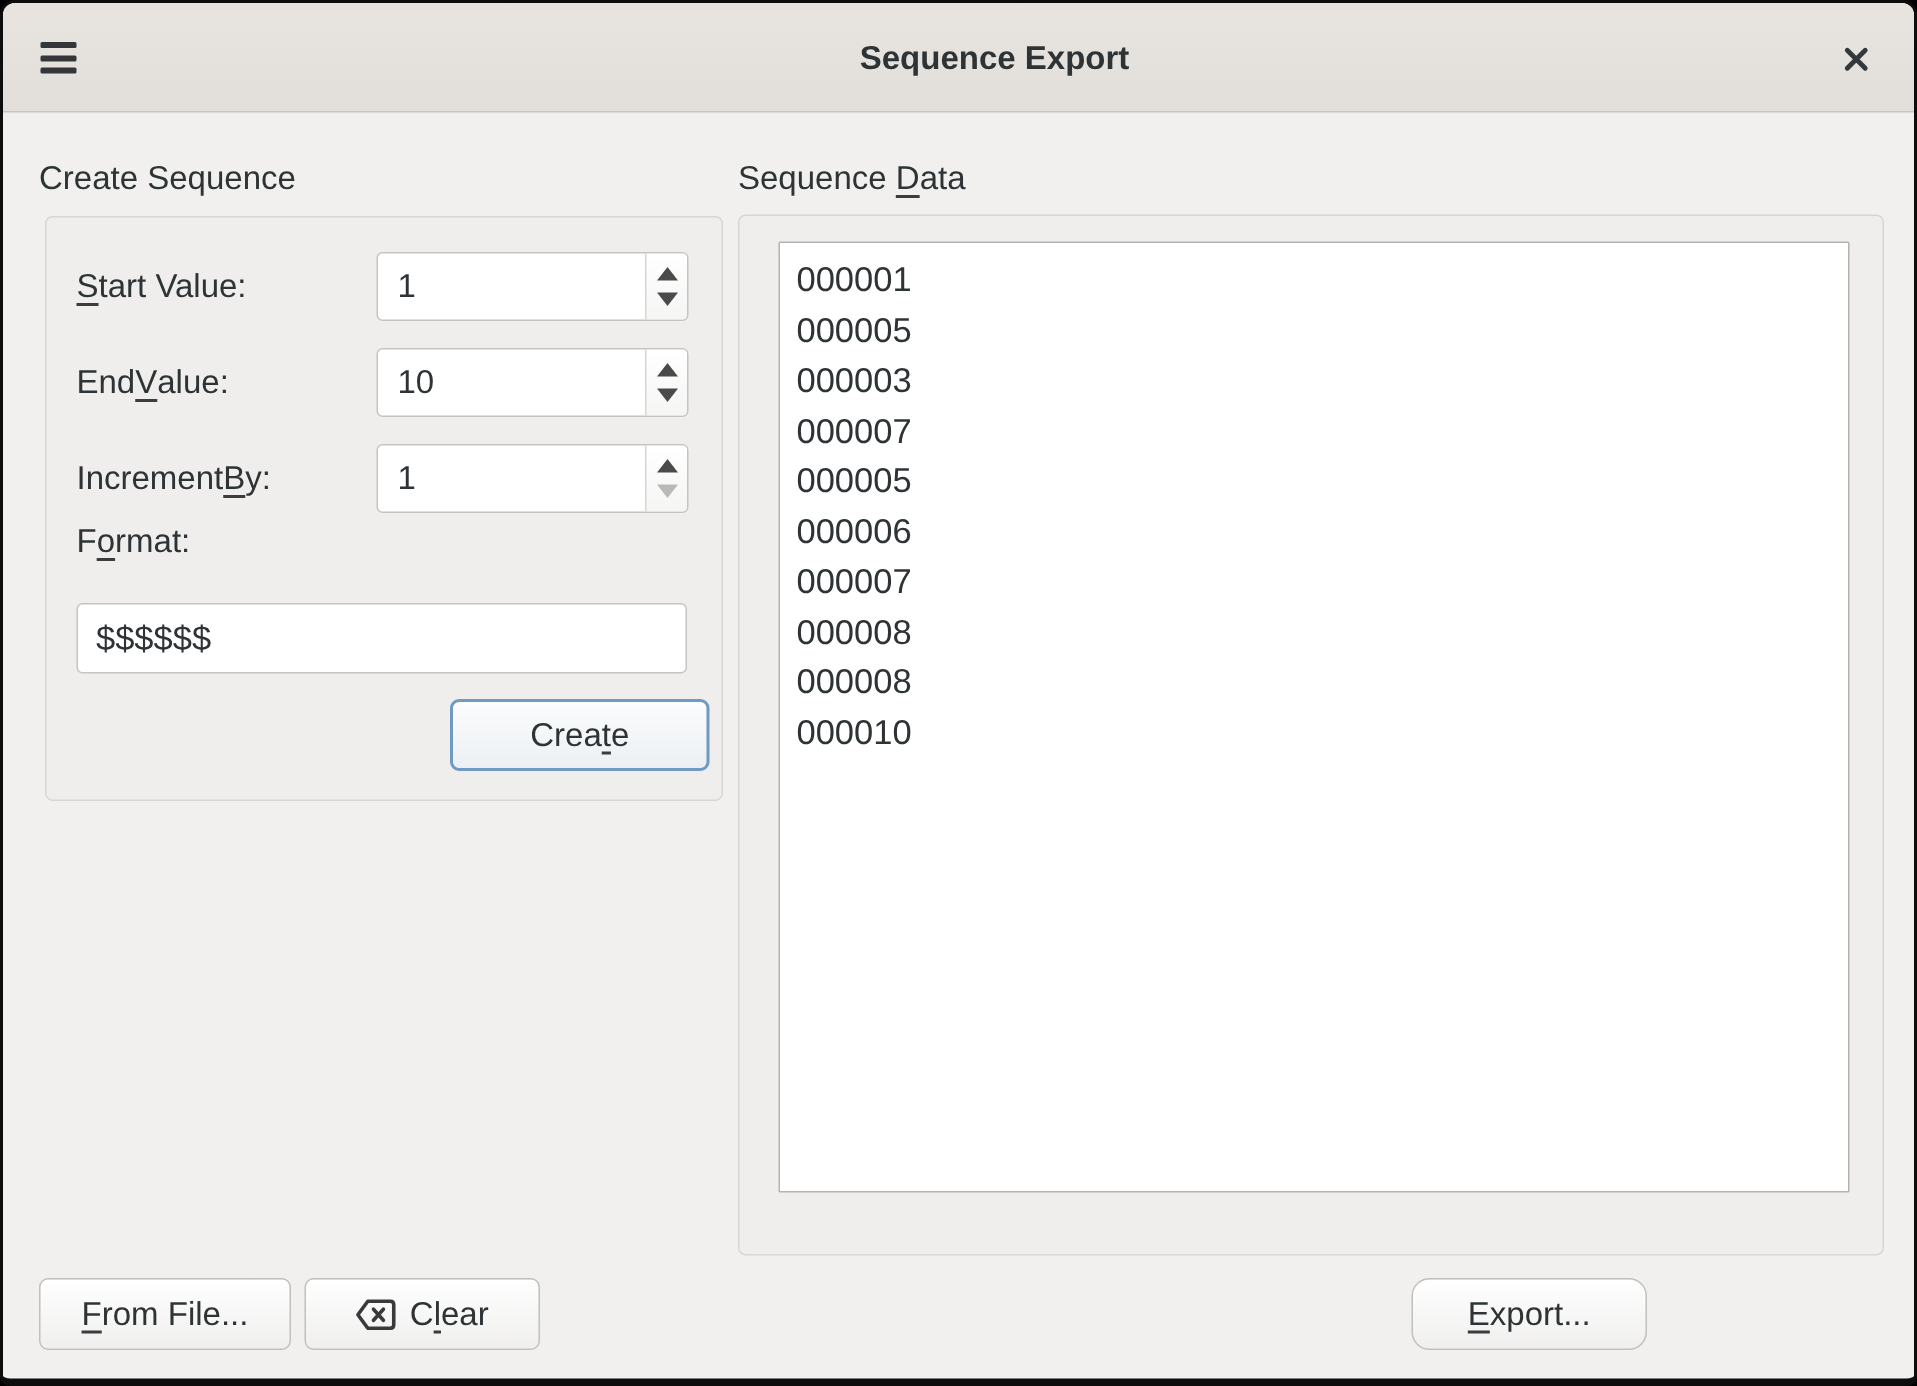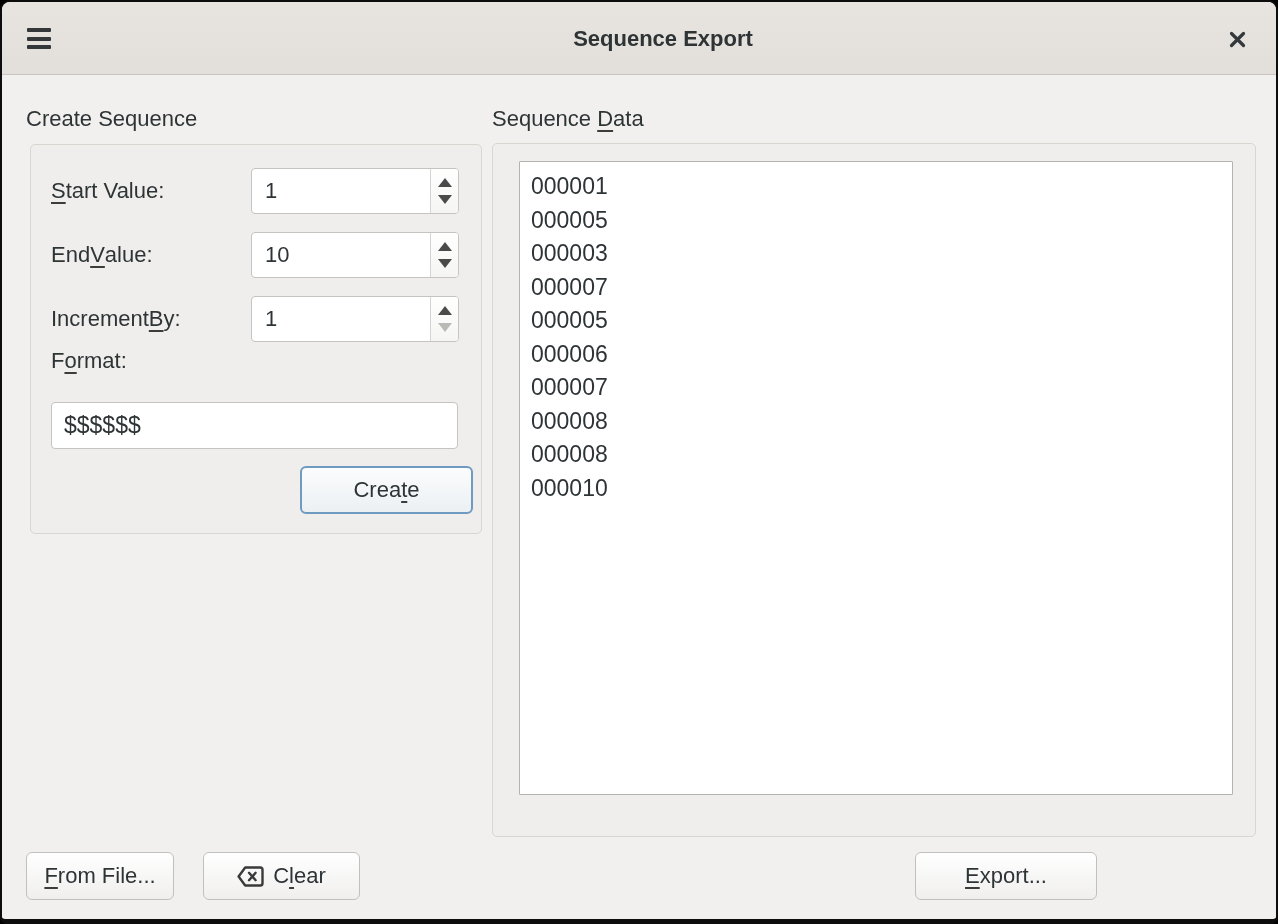--- a/index.html
+++ b/index.html
@@ -91,23 +91,23 @@
     background:linear-gradient(#fbfcfd,#ecf0f3);
   }
 
   .list-box {
     position:absolute; left:26px; top:17px; width:714px; height:634px;
     background:#fff; border:1px solid #b5b3b0; border-radius:1px;
     padding:8px 10px 0 11px; overflow:hidden;
     font-size:23px; color:#2e3436; line-height:33.5px;
   }
 
-  .btn-from-file { left:24px;   top:776px; width:148px; }
+  .btn-from-file { left:24px;   top:776px; width:168px; }
   .btn-clear     { left:201px;  top:776px; width:157px; }
-  .btn-export    { left:913px;  top:776px; width:182px; }
+  .btn-export    { left:939px;  top:776px; width:157px;border-radius:12px; }
   .btn-close     { left:1097px; top:776px; width:157px; }
 
   .icon-svg { display:block; }
 </style>
 </head>
 <body>
 
 <div class="window">
 
   <div class="titlebar">

